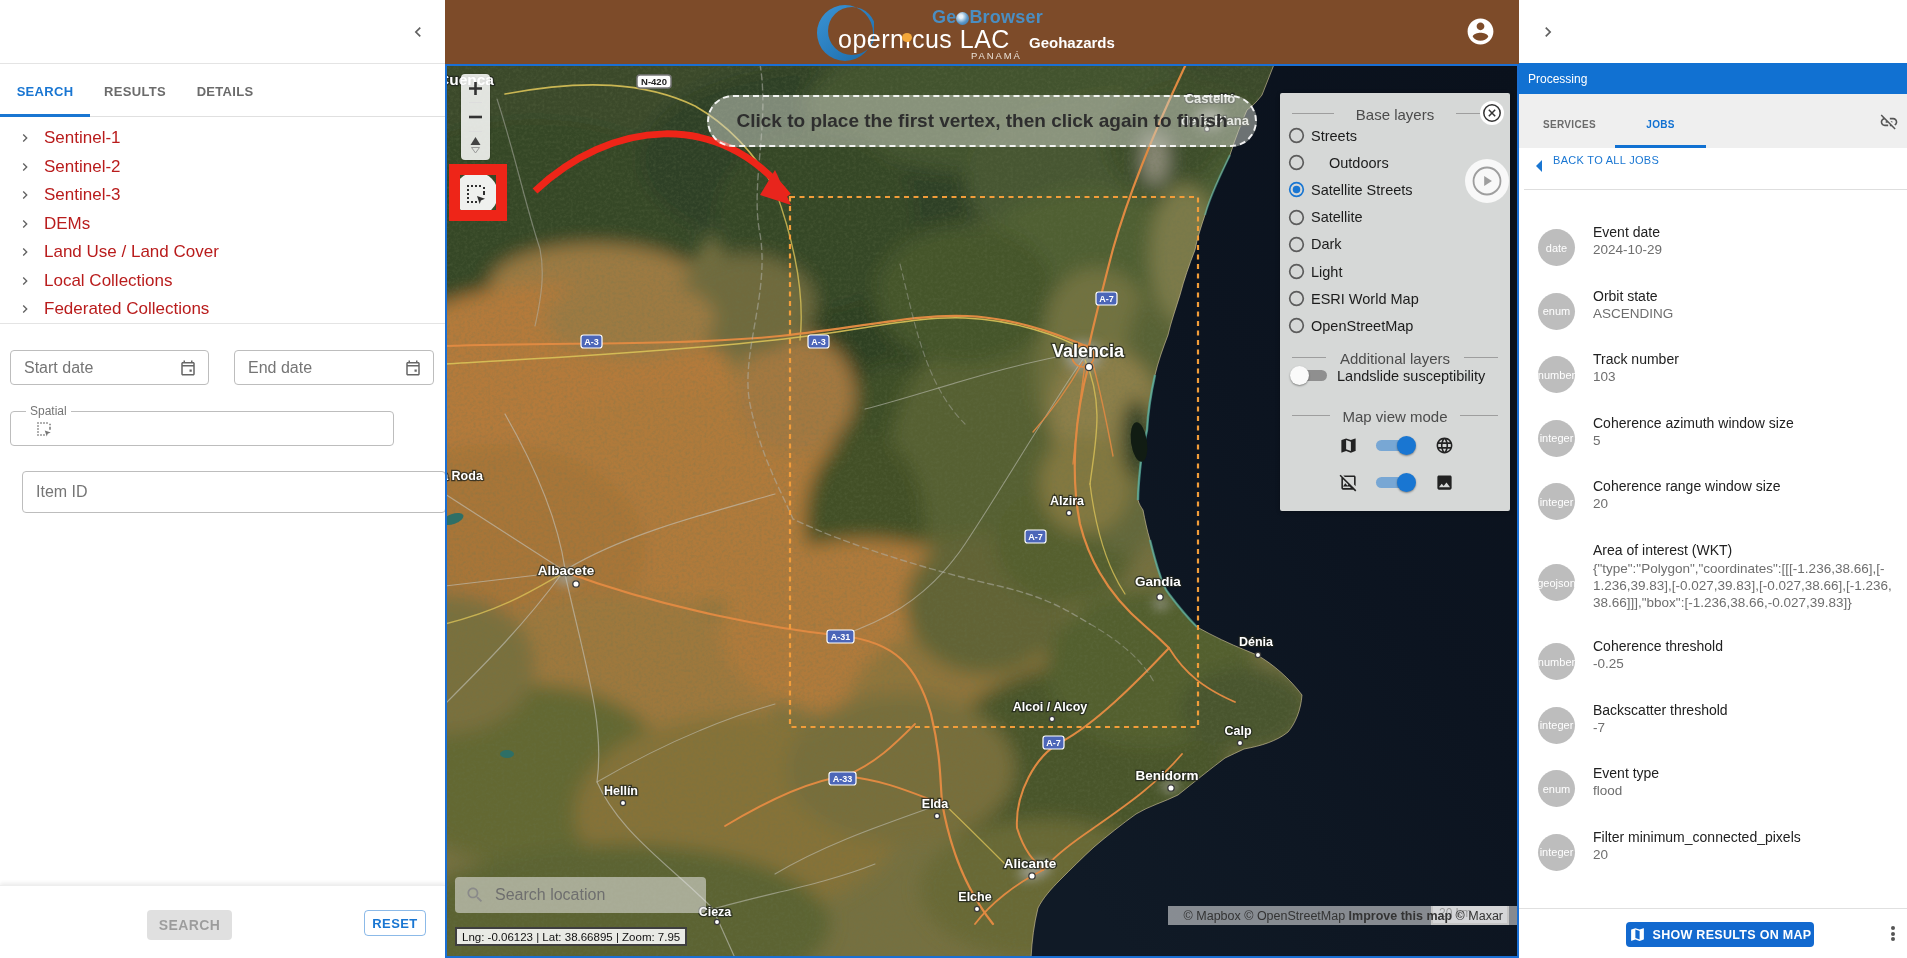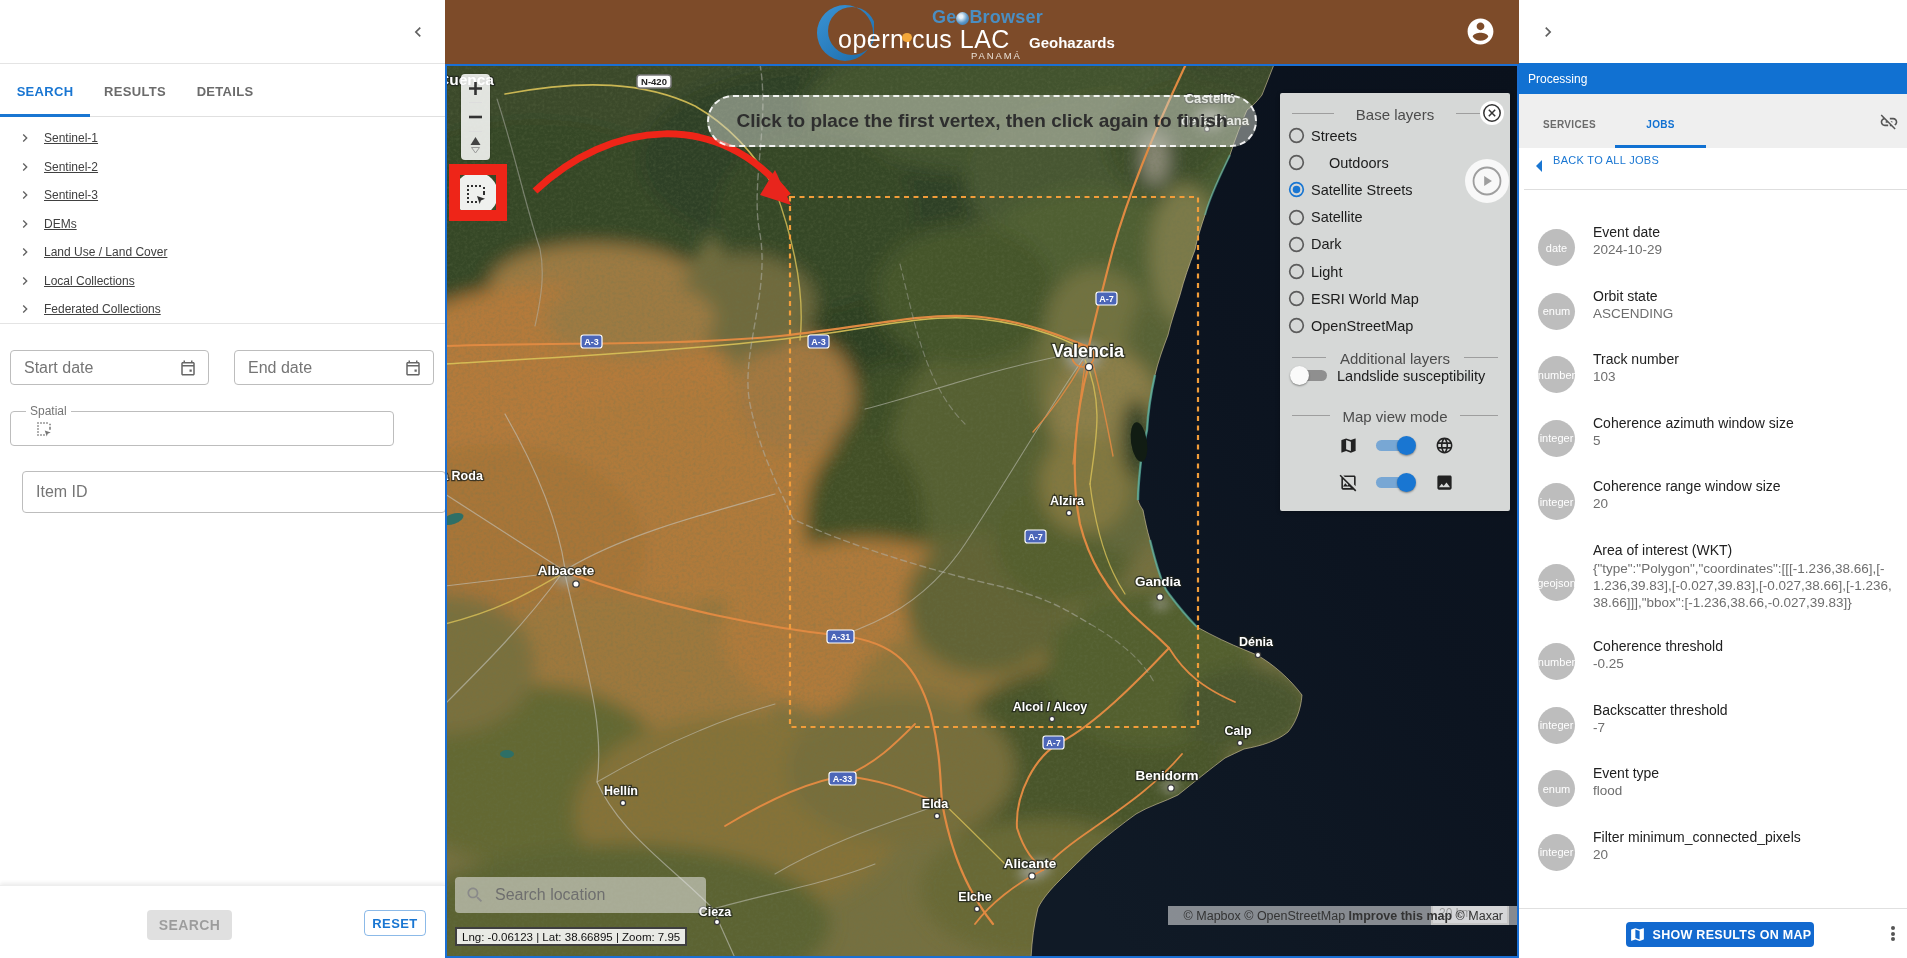--- a/index.html
+++ b/index.html
@@ -10,21 +10,21 @@
   #lpanel { position:absolute; left:0; top:0; width:445px; height:958px; background:#fff; }
   #lp-top { position:absolute; left:0; top:0; width:445px; height:64px; border-bottom:1px solid #e4e4e4; }
   .chev-collapse { position:absolute; left:408px; top:22px; width:20px; height:20px; color:#616161; }
   #lp-tabs { position:absolute; left:0; top:65px; width:445px; height:52px; border-bottom:1px solid #e0e0e0; }
   .ltab { position:absolute; top:0; height:52px; width:90px; display:flex; align-items:center; justify-content:center;
     font-size:13px; font-weight:bold; letter-spacing:.3px; color:#6b6b6b; }
   .ltab.active { color:#1976d2; }
   #lp-ind { position:absolute; left:0; top:49px; width:90px; height:3px; background:#1976d2; }
   .collrow { position:absolute; left:0; width:445px; height:28px; display:flex; align-items:center; }
   .collrow svg { margin-left:17px; margin-right:11px; }
-  .collrow span { font-size:12px; color:#404040;text-decoration:underline; }
+  .collrow span { font-size:17px; color:#b91c1c; }
   #lp-div1 { position:absolute; left:0; top:323px; width:445px; height:1px; background:#e4e4e4; }
   .inputbox { position:absolute; border:1px solid #bdbdbd; border-radius:4px; background:#fff; }
   .inlabel { position:absolute; left:13px; font-size:16px; color:#757575; }
   .fieldlegend { position:absolute; left:15px; top:-8px; background:#fff; padding:0 4px; font-size:12px; color:#757575; }
   #lp-bottom { position:absolute; left:0; top:885px; width:445px; height:73px; background:#fff;
     box-shadow:0 -2px 4px rgba(0,0,0,0.08); border-top:1px solid #eee; }
   #btn-search { position:absolute; left:147px; top:24px; width:85px; height:30px; background:rgba(0,0,0,0.12);
     color:rgba(0,0,0,0.30); border-radius:4px; font-size:14px; font-weight:bold; letter-spacing:.4px;
     display:flex; align-items:center; justify-content:center; }
   #btn-reset { position:absolute; left:364px; top:24px; width:62px; height:26px; border:1px solid rgba(25,118,210,0.5);

